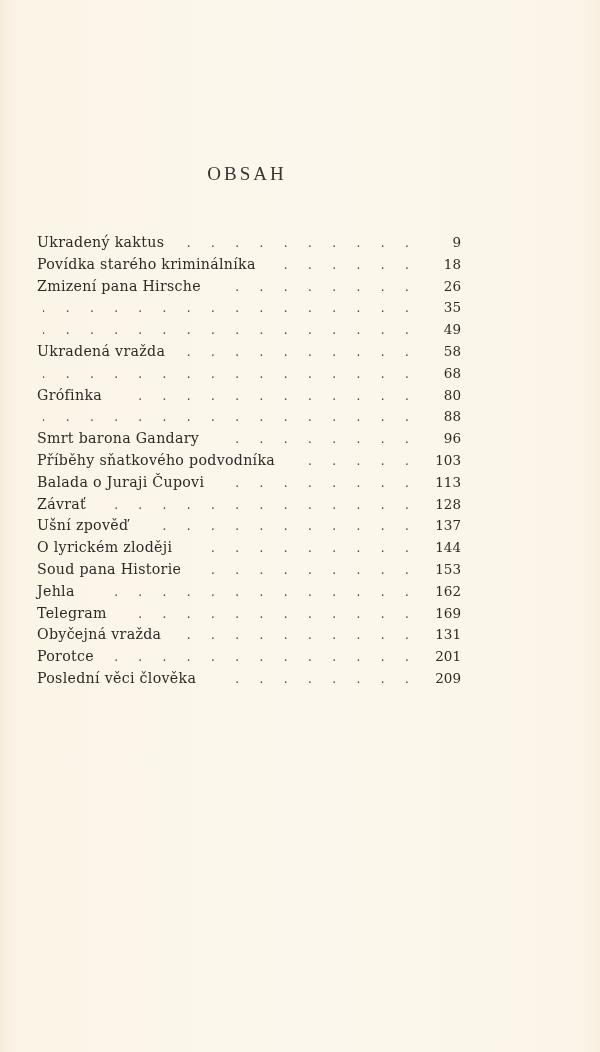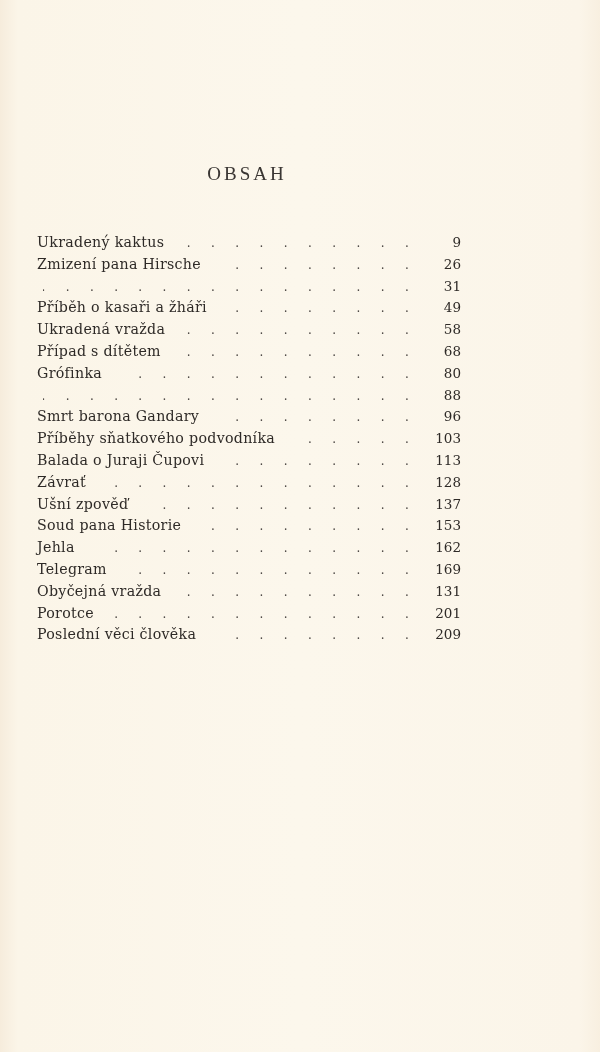--- a/index.html
+++ b/index.html
@@ -86,40 +86,43 @@
 <div class="page">
   <div class="title"><span>OBSAH</span></div>
 
   <div class="toc">
     <div class="row">
         <span class="label">Ukradený kaktus</span>
         <span class="dots"></span>
         <span class="page-num">9</span>
       </div>
     <div class="row">
+        <span class="label">Povídka starého kriminálníka</span>
+        <span class="dots"></span>
+        <span class="page-num">18</span>
+      </div>
+    <div class="row">
         <span class="label">Zmizení pana Hirsche</span>
         <span class="dots"></span>
         <span class="page-num">26</span>
       </div>
     <div class="row">
         <span class="dots"></span>
-        <span class="page-num">31</span>
+        <span class="page-num">35</span>
       </div>
     <div class="row">
-        <span class="label">Příběh o kasaři a žháři</span>
         <span class="dots"></span>
         <span class="page-num">49</span>
       </div>
     <div class="row">
         <span class="label">Ukradená vražda</span>
         <span class="dots"></span>
         <span class="page-num">58</span>
       </div>
     <div class="row">
-        <span class="label">Případ s dítětem</span>
         <span class="dots"></span>
         <span class="page-num">68</span>
       </div>
     <div class="row">
         <span class="label">Grófinka</span>
         <span class="dots"></span>
         <span class="page-num">80</span>
       </div>
     <div class="row">
         <span class="dots"></span>
@@ -144,20 +147,25 @@
         <span class="label">Závrať</span>
         <span class="dots"></span>
         <span class="page-num">128</span>
       </div>
     <div class="row">
         <span class="label">Ušní zpověď</span>
         <span class="dots"></span>
         <span class="page-num">137</span>
       </div>
     <div class="row">
+        <span class="label">O lyrickém zloději</span>
+        <span class="dots"></span>
+        <span class="page-num">144</span>
+      </div>
+    <div class="row">
         <span class="label">Soud pana Historie</span>
         <span class="dots"></span>
         <span class="page-num">153</span>
       </div>
     <div class="row">
         <span class="label">Jehla</span>
         <span class="dots"></span>
         <span class="page-num">162</span>
       </div>
     <div class="row">

